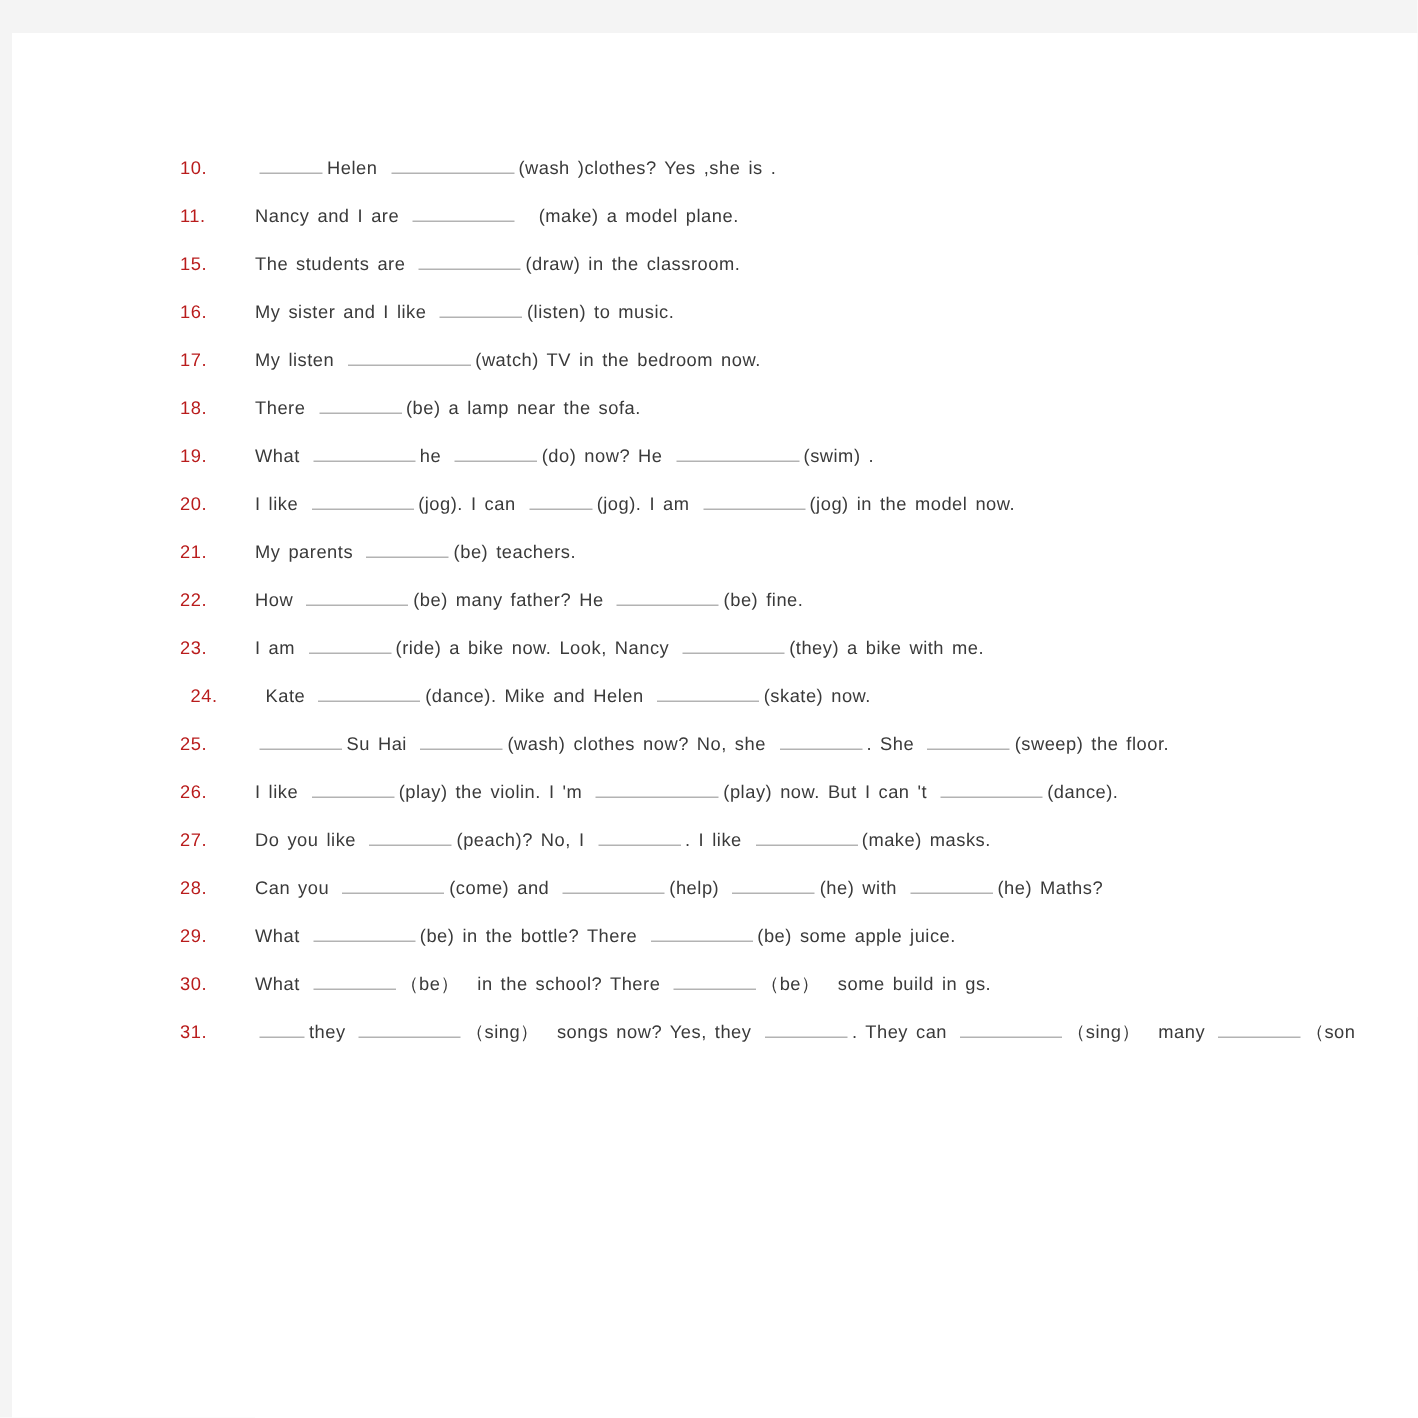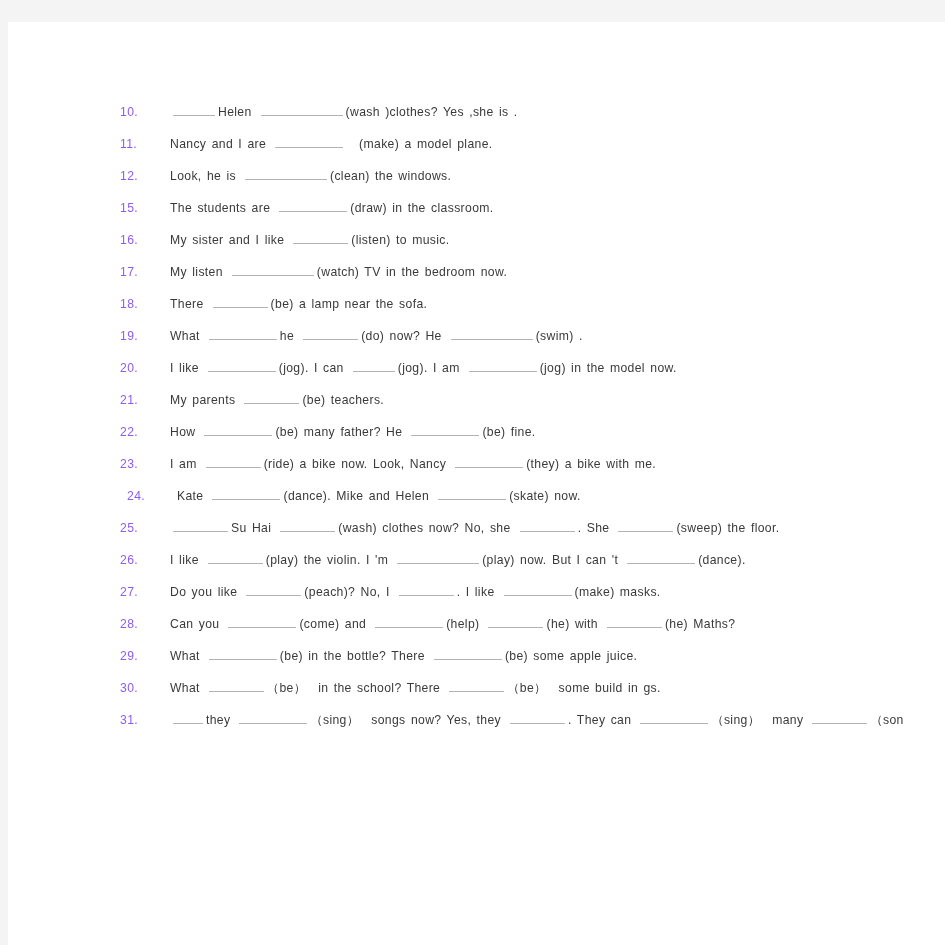--- a/index.html
+++ b/index.html
@@ -36,21 +36,21 @@
     color: #3a3a3a;
     letter-spacing: 0.35px;
     word-spacing: 1.6px;
   }
   .q-line.indented {
     padding-left: 7px;
   }
   .q-num {
     display: inline-block;
     min-width: 22px;
-    color: #8b5cf6;
+    color: #b91c1c;
   }
   .q-body {
     display: inline;
     margin-left: 28px;
   }
   
   .blank {
     display: inline-block;
     border-bottom: 1px solid #b3b3b3;
     height: 11px;
@@ -65,21 +65,20 @@
   .sp { display: inline-block; width: 6px; }
   .sp-l { display: inline-block; width: 13px; }
 </style>
 </head>
 <body>
 
 <div class="page">
   <div class="worksheet" id="worksheet-body">
       <div class="q-line"><span class="q-num">10.</span><span class="q-body"><span class="blank w-s"></span><span>Helen</span><span class="sp"></span><span class="blank w-xl"></span><span>(wash )clothes? Yes ,she is .</span><span class="sp"></span></span></div>
       <div class="q-line"><span class="q-num">11.</span><span class="q-body"><span>Nancy and I are</span><span class="sp"></span><span class="blank w-l"></span><span class="sp-l"></span><span>(make) a model plane.</span><span class="sp"></span></span></div>
-      <div class="q-line"><span class="q-num">12.</span><span class="q-body"><span>Look, he is</span><span class="sp"></span><span class="blank w-xl"></span><span>(clean) the windows.</span><span class="sp"></span></span></div>
       <div class="q-line"><span class="q-num">15.</span><span class="q-body"><span>The students are</span><span class="sp"></span><span class="blank w-l"></span><span>(draw) in the classroom.</span><span class="sp"></span></span></div>
       <div class="q-line"><span class="q-num">16.</span><span class="q-body"><span>My sister and I like</span><span class="sp"></span><span class="blank w-m"></span><span>(listen) to music.</span><span class="sp"></span></span></div>
       <div class="q-line"><span class="q-num">17.</span><span class="q-body"><span>My listen</span><span class="sp"></span><span class="blank w-xl"></span><span>(watch) TV in the bedroom now.</span><span class="sp"></span></span></div>
       <div class="q-line"><span class="q-num">18.</span><span class="q-body"><span>There</span><span class="sp"></span><span class="blank w-m"></span><span>(be) a lamp near the sofa.</span><span class="sp"></span></span></div>
       <div class="q-line"><span class="q-num">19.</span><span class="q-body"><span>What</span><span class="sp"></span><span class="blank w-l"></span><span>he</span><span class="sp"></span><span class="blank w-m"></span><span>(do) now? He</span><span class="sp"></span><span class="blank w-xl"></span><span>(swim) .</span><span class="sp"></span></span></div>
       <div class="q-line"><span class="q-num">20.</span><span class="q-body"><span>I like</span><span class="sp"></span><span class="blank w-l"></span><span>(jog). I can</span><span class="sp"></span><span class="blank w-s"></span><span>(jog). I am</span><span class="sp"></span><span class="blank w-l"></span><span>(jog) in the model now.</span><span class="sp"></span></span></div>
       <div class="q-line"><span class="q-num">21.</span><span class="q-body"><span>My parents</span><span class="sp"></span><span class="blank w-m"></span><span>(be) teachers.</span><span class="sp"></span></span></div>
       <div class="q-line"><span class="q-num">22.</span><span class="q-body"><span>How</span><span class="sp"></span><span class="blank w-l"></span><span>(be) many father? He</span><span class="sp"></span><span class="blank w-l"></span><span>(be) fine.</span><span class="sp"></span></span></div>
       <div class="q-line"><span class="q-num">23.</span><span class="q-body"><span>I am</span><span class="sp"></span><span class="blank w-m"></span><span>(ride) a bike now. Look, Nancy</span><span class="sp"></span><span class="blank w-l"></span><span>(they) a bike with me.</span><span class="sp"></span></span></div>
       <div class="q-line indented"><span class="q-num">24.</span><span class="q-body"><span>Kate</span><span class="sp"></span><span class="blank w-l"></span><span>(dance). Mike and Helen</span><span class="sp"></span><span class="blank w-l"></span><span>(skate) now.</span><span class="sp"></span></span></div>

